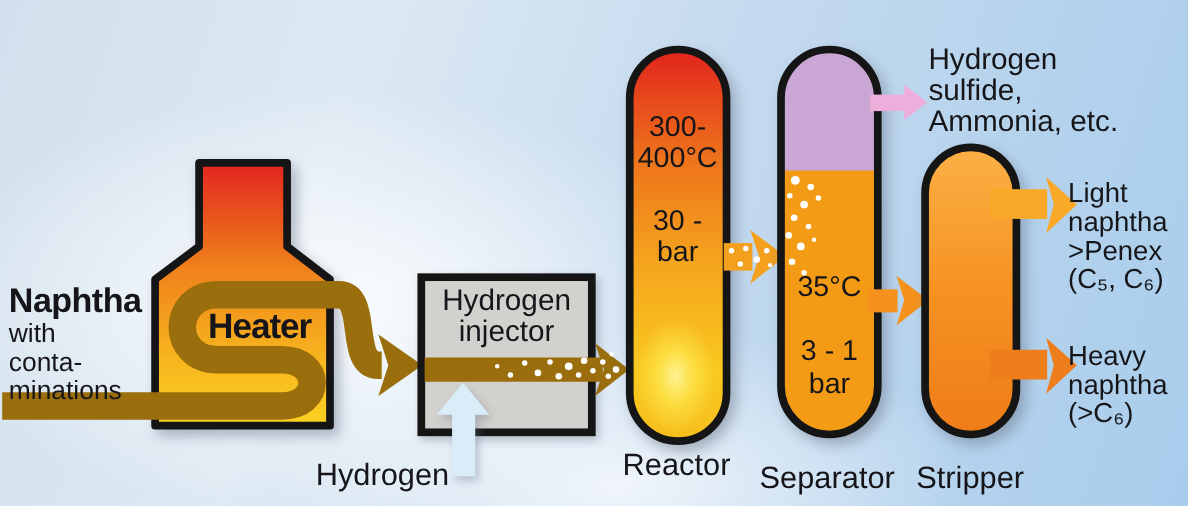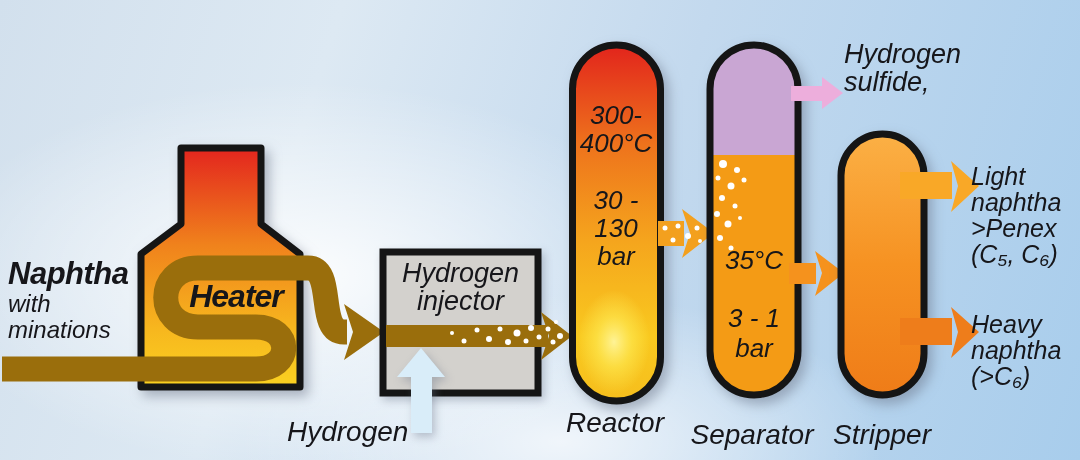--- a/index.html
+++ b/index.html
@@ -8,21 +8,21 @@
     position:relative; width:1080px; height:460px; overflow:hidden;
     background:
       radial-gradient(ellipse 520px 270px at 28% 60%, rgba(255,255,255,.9), rgba(255,255,255,0) 72%),
       radial-gradient(ellipse 460px 210px at 52% 96%, rgba(255,255,255,.75), rgba(255,255,255,0) 70%),
       linear-gradient(108deg, #d2e0ed 0%, #dde9f3 28%, #c3d9ee 58%, #a8cdec 100%);
   }
   svg.layer { position:absolute; left:0; top:0; }
   .shadow  { filter:drop-shadow(5px 6px 6px rgba(105,115,135,.5)); }
   .softsh  { filter:drop-shadow(3px 4px 4px rgba(105,115,135,.4)); }
 
-  .lbl { position:absolute; color:#16161a;font-style:italic; }
+  .lbl { position:absolute; color:#16161a; }
   .center { text-align:center; }
   .feed       { left:8px;  top:257px; font-size:24px; line-height:26px; }
   .feed .big  { font-size:31px; line-height:34px; font-weight:bold; letter-spacing:-.5px; }
   .heater-t   { left:146px; top:278px; width:156px; font-size:32px; line-height:36px;
                 font-weight:bold; letter-spacing:-1px;padding-left:24px; }
   .inj-t      { left:383px; top:259px; width:155px; font-size:27px; line-height:28px; }
   .hyd-t      { left:287px; top:416px; font-size:28px; }
   .r-temp     { left:572px; top:101px; width:88px; font-size:26px; line-height:28px; }
   .r-press    { left:572px; top:186px; width:88px; font-size:26px; line-height:28px; }
   .s-temp     { left:710px; top:245px; width:88px; font-size:26px; }
@@ -168,57 +168,58 @@
 
     <g fill="#EE7D1B">
       <rect x="900" y="318" width="52" height="27"></rect>
       <polygon points="951,307 979,332 951,358 958,332"></polygon>
     </g>
   </svg>
 
   <div class="lbl feed">
     <div class="big">Naphtha</div>
     <div>with</div>
+    <div>conta-</div>
     <div>minations</div>
   </div>
 
   <div class="lbl heater-t center">Heater</div>
 
   <div class="lbl inj-t center">
     <div>Hydrogen</div>
     <div>injector</div>
   </div>
 
   <div class="lbl hyd-t">Hydrogen</div>
 
   <div class="lbl r-temp center">
     <div>300-</div>
     <div>400°C</div>
   </div>
 
   <div class="lbl r-press center">
     <div>30 -</div>
-    <div>130</div>
     <div>bar</div>
   </div>
 
   <div class="lbl s-temp center">35°C</div>
 
   <div class="lbl s-press center">
     <div>3 - 1</div>
     <div>bar</div>
   </div>
 
   <div class="lbl cap-reactor center">Reactor</div>
   <div class="lbl cap-separator center">Separator</div>
   <div class="lbl cap-stripper center">Stripper</div>
 
   <div class="lbl offgas">
     <div>Hydrogen</div>
     <div>sulfide,</div>
+    <div>Ammonia, etc.</div>
   </div>
 
   <div class="lbl light-n">
     <div>Light</div>
     <div>naphtha</div>
     <div>&gt;Penex</div>
     <div>(C₅, C₆)</div>
   </div>
 
   <div class="lbl heavy-n">

